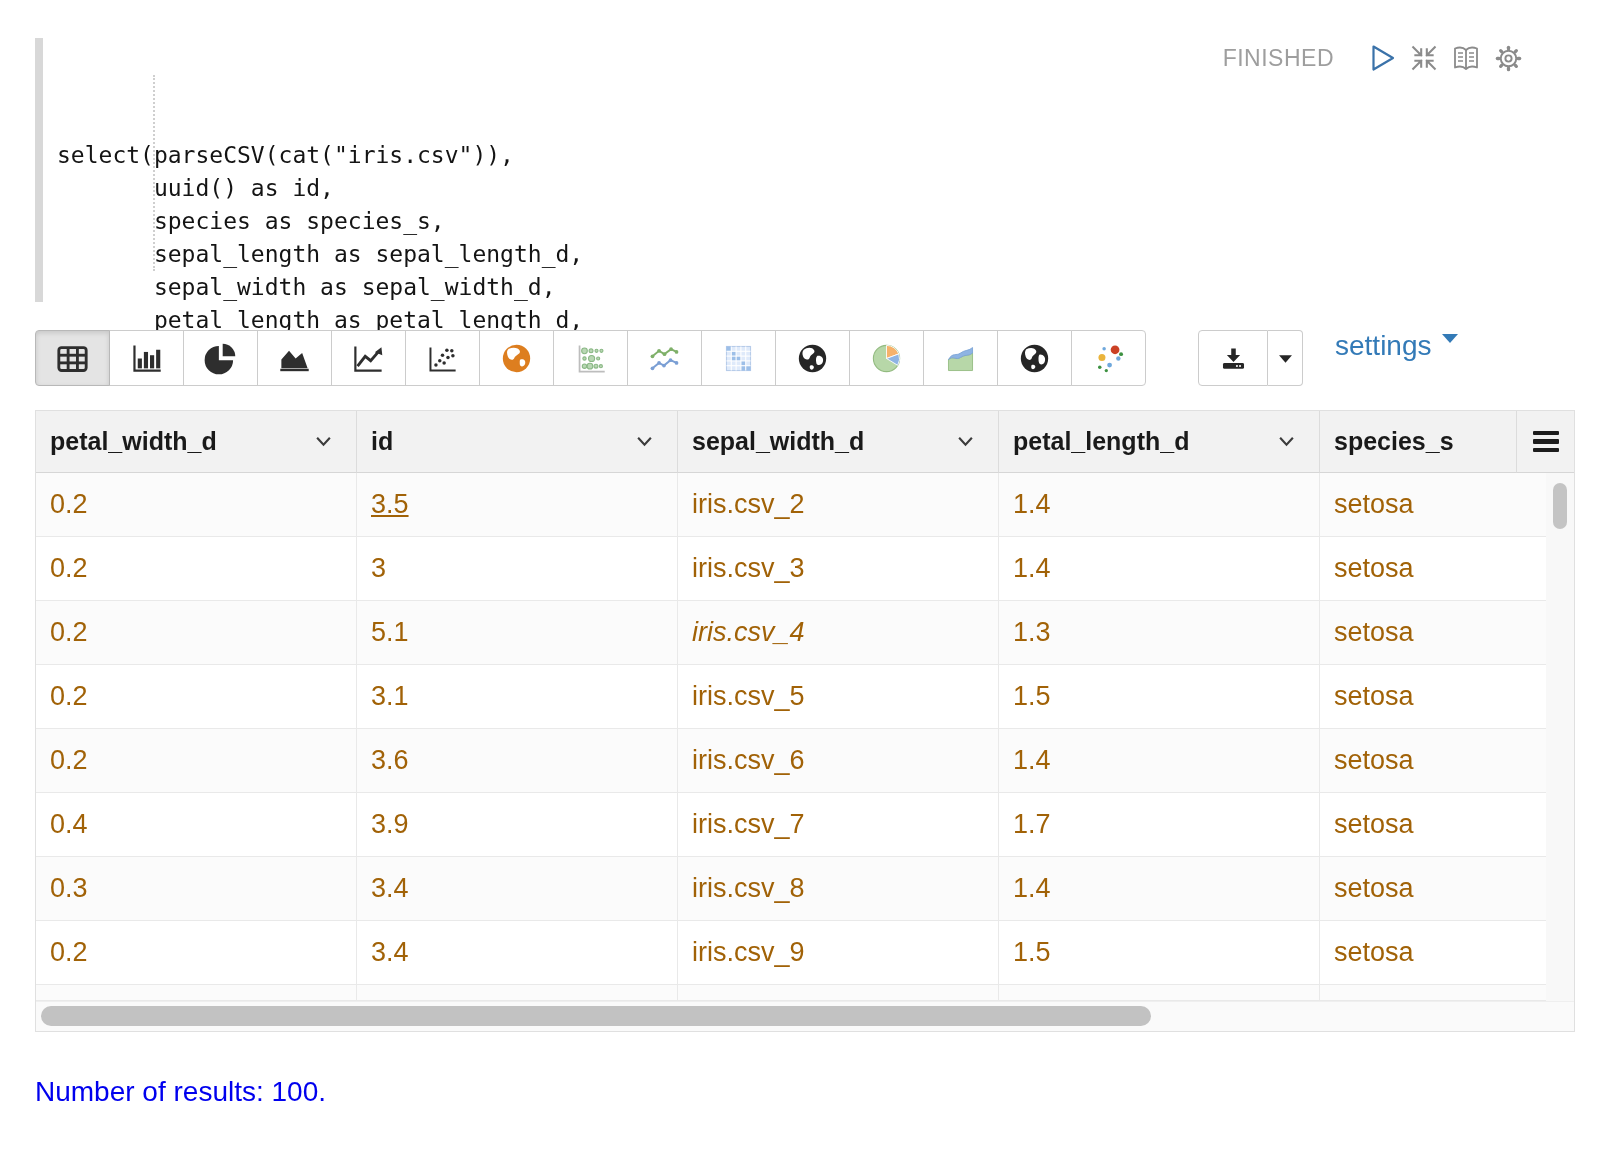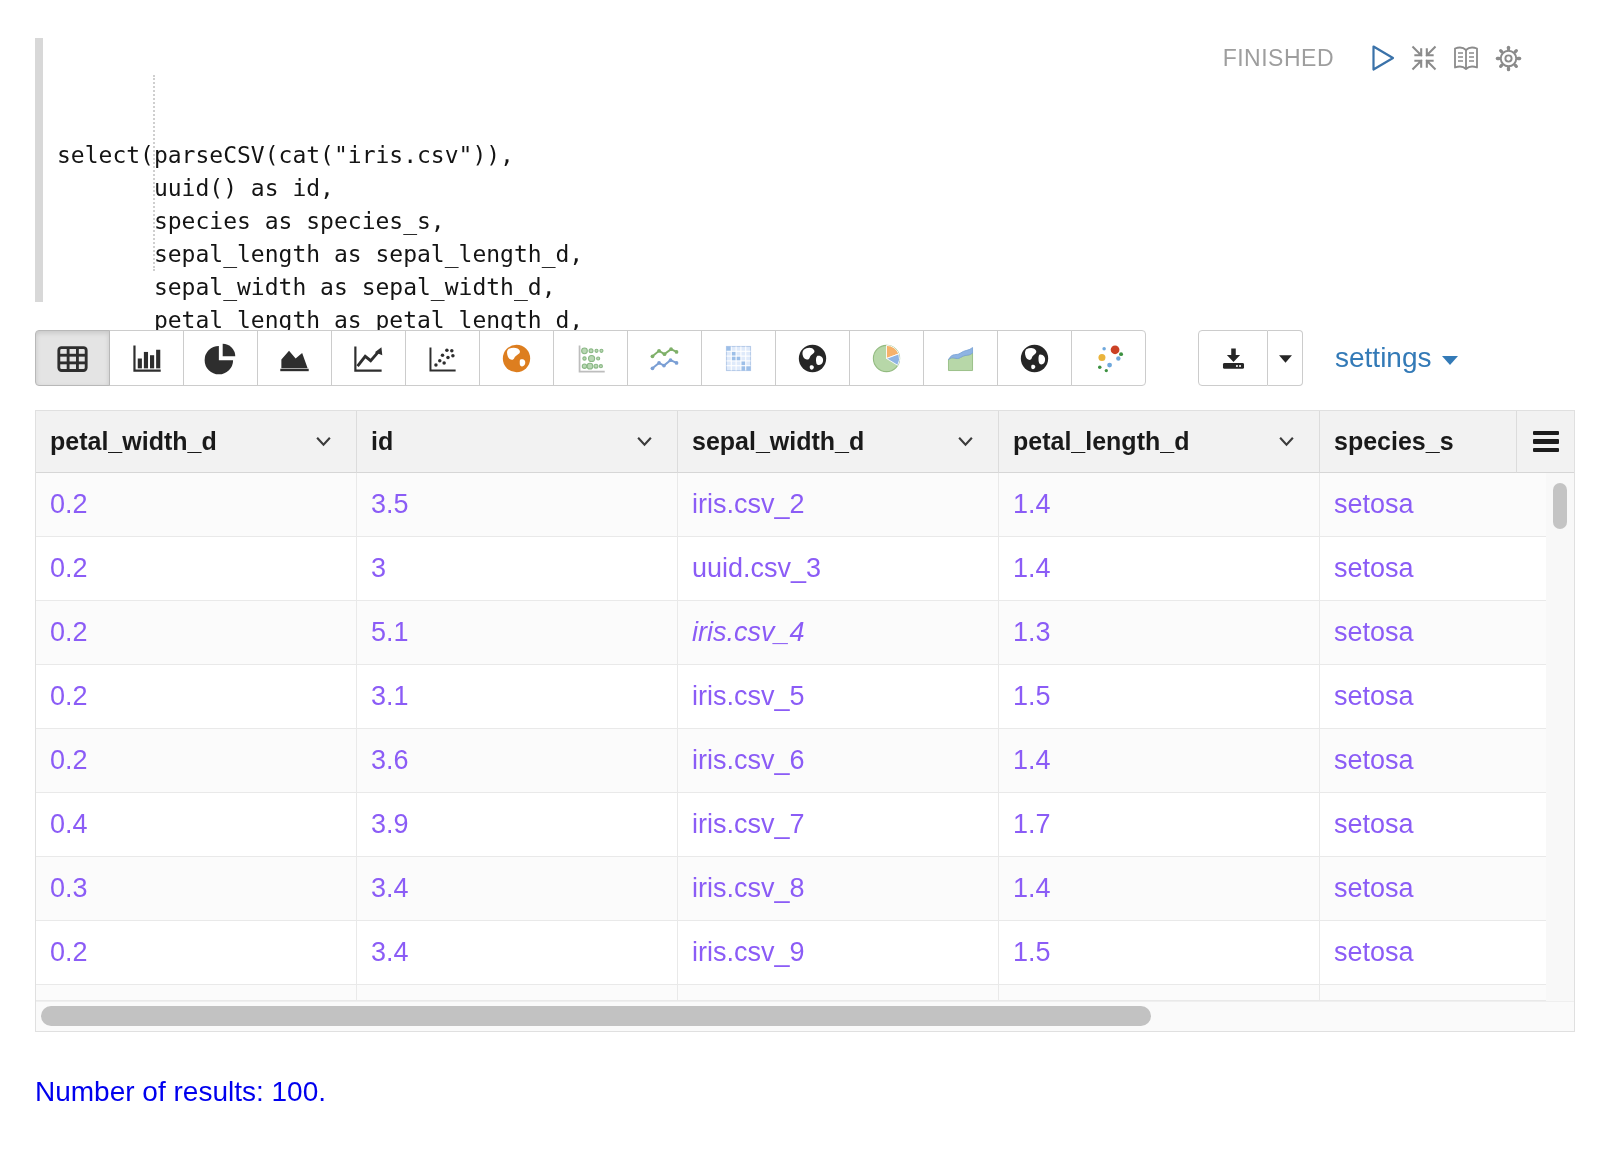--- a/index.html
+++ b/index.html
@@ -33,21 +33,21 @@
     box-shadow: inset 0 2px 5px rgba(0,0,0,0.13); position: relative; z-index: 1; }
   .tb-ic { display: inline-flex; }
 
   .dl-group { position: absolute; left: 1163px; top: 0; display: flex; }
   .dl-btn { width: 70px; height: 56px; background: #fff; border: 1px solid #ccc;
     border-radius: 4px 0 0 4px; display: flex; align-items: center; justify-content: center; cursor: pointer; }
   .dl-caret-btn { width: 35px; height: 56px; background: #fff; border: 1px solid #ccc;
     border-left: none; border-radius: 0 4px 4px 0; display: flex; align-items: center; justify-content: center; cursor: pointer; }
 
   .settings-link { position: absolute; left: 1300px; top: 0; height: 56px;
-    display: flex; align-items: center; color: #337ab7; font-size: 28px; cursor: pointer; }
+    display: flex; align-items: flex-start; color: #337ab7; font-size: 28px; cursor: pointer; }
   .settings-caret { width: 0; height: 0; margin-left: 10px; margin-top: 4px;
     border-left: 8px solid transparent; border-right: 8px solid transparent;
     border-top: 9px solid #337ab7; }
 
   
   .table-wrap { position: absolute; left: 35px; top: 410px; width: 1540px;
     border: 1px solid #e0e0e0; background: #fff; }
   .thead { display: flex; height: 62px; background: #7f1d1d; }
   .th { height: 62px; background: #f2f2f2; border-right: 1px solid #dcdcdc;
     border-bottom: 1px solid #d6d6d6; display: flex; align-items: center;
@@ -55,21 +55,21 @@
     font-weight: bold; font-size: 25px; color: #1a1a1a; white-space: nowrap; overflow: hidden; cursor: pointer; }
   .menu-box { width: 59px; height: 62px; background: #f2f2f2; border-bottom: 1px solid #d6d6d6;
     display: flex; flex-direction: column; align-items: center; justify-content: center; gap: 4px; cursor: pointer; }
   .menu-box .bar { width: 26px; height: 4.5px; background: #1d1d1d; border-radius: 1px; }
 
   .tbody { position: relative; }
   .tr { display: flex; height: 64px; background: #ffffff; }
   .tr.odd { background: #fbfbfb; }
   .tr.partial { height: 16px; }
   .td { height: 100%; border-right: 1px solid #e9e9e9; border-bottom: 1px solid #e9e9e9;
-    display: flex; align-items: center; padding-left: 14px; font-size: 27px; color: #8b5cf6;
+    display: flex; align-items: center; padding-left: 14px; font-size: 27px; color: #a16207;
     white-space: nowrap; overflow: hidden; }
   .v-gutter { position: absolute; top: 0; right: 0; width: 28px; height: 528px;
     background: #f8f8f8; }
   .v-thumb { position: absolute; top: 10px; left: 7px; width: 14px; height: 46px;
     background: #c4c4c4; border-radius: 7px; cursor: pointer; }
 
   .hbar { position: relative; height: 30px; background: #fafafa; border-top: 1px solid #efefef; }
   .h-thumb { position: absolute; top: 4px; left: 5px; width: 1110px; height: 20px;
     background: #c2c2c2; border-radius: 10px; cursor: pointer; }
 
@@ -409,29 +409,29 @@
           <span class="bar"></span>
           <span class="bar"></span>
       </span>
     </div>
   </div>
 
   <div class="tbody">
     <div>
         <div class="tr odd">
           <div class="td" style="width: 321px;">0.2</div>
-          <div class="td" style="width: 321px;">3.5</div>
+          <div class="td" style="width: 321px; text-decoration: underline;">3.5</div>
           <div class="td" style="width: 321px;">iris.csv_2</div>
           <div class="td" style="width: 321px;">1.4</div>
           <div class="td" style="width: 228px;">setosa</div>
         </div>
         <div class="tr">
           <div class="td" style="width: 321px;">0.2</div>
           <div class="td" style="width: 321px;">3</div>
-          <div class="td" style="width: 321px;">uuid.csv_3</div>
+          <div class="td" style="width: 321px;">iris.csv_3</div>
           <div class="td" style="width: 321px;">1.4</div>
           <div class="td" style="width: 228px;">setosa</div>
         </div>
         <div class="tr odd">
           <div class="td" style="width: 321px;">0.2</div>
           <div class="td" style="width: 321px;">5.1</div>
           <div class="td" style="width: 321px; font-style: italic;">iris.csv_4</div>
           <div class="td" style="width: 321px;">1.3</div>
           <div class="td" style="width: 228px;">setosa</div>
         </div>

